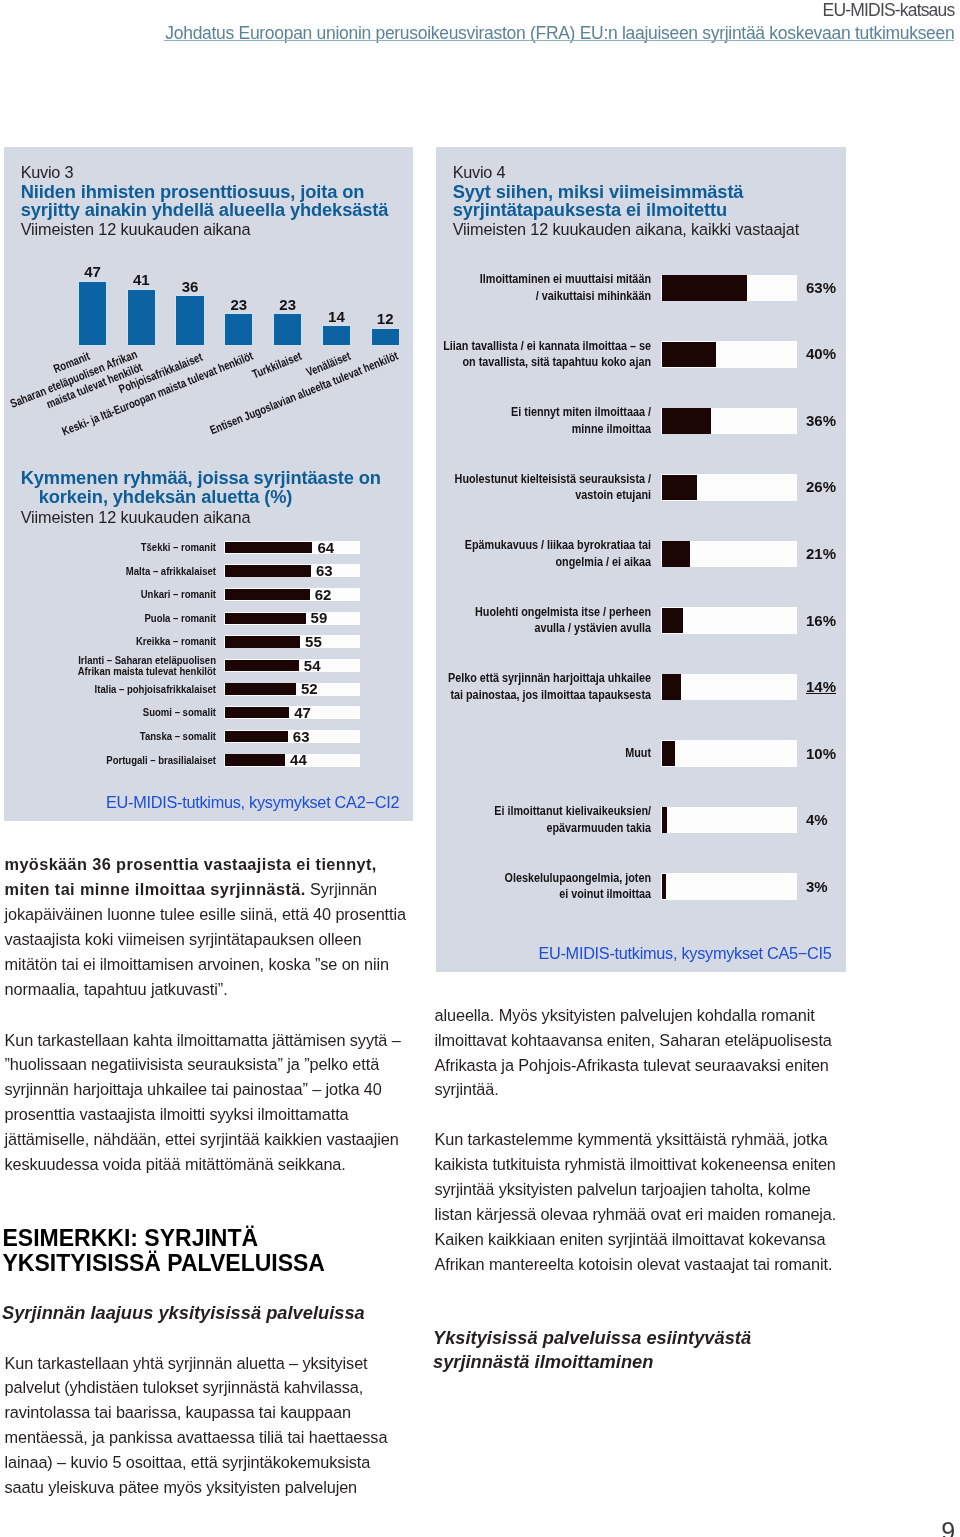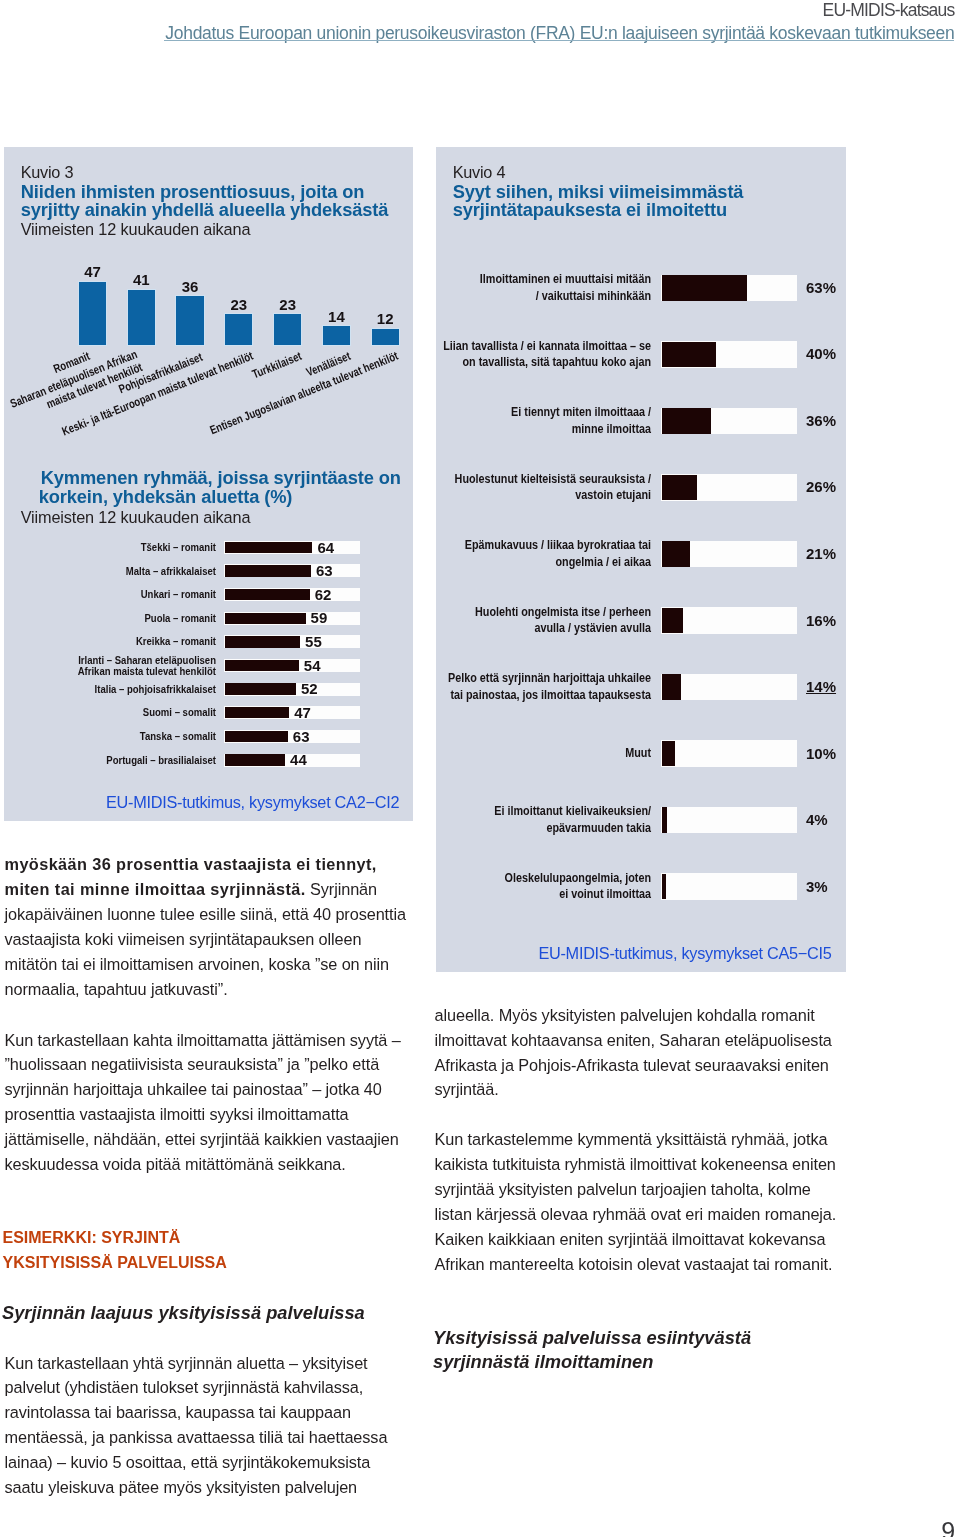--- a/index.html
+++ b/index.html
@@ -43,21 +43,21 @@
         line-height:10.9px;white-space:nowrap;transform:scaleX(0.867);transform-origin:100% 50%;}
   .hval{position:absolute;font-size:15px;font-weight:bold;color:#171214;line-height:15px;white-space:nowrap;}
 
   .hlab4{position:absolute;font-size:13.6px;font-weight:bold;color:#171214;text-align:right;
         line-height:16.7px;white-space:nowrap;transform:scaleX(0.795);transform-origin:100% 50%;}
   .hval4{position:absolute;font-size:15px;font-weight:bold;color:#171214;line-height:15px;white-space:nowrap;}
 
   
   .bodytext{font-size:16.3px;line-height:24.9px;color:#231f20;letter-spacing:-0.1px;text-align:left;}
   .bodytext b{font-weight:bold;letter-spacing:0.4px;}
-  .h1{font-size:16px;font-weight:bold;line-height:22.5px;letter-spacing:0px;color:#c2410c;white-space:nowrap;}
+  .h1{font-size:23px;font-weight:bold;line-height:22.5px;letter-spacing:0px;color:#000000;white-space:nowrap;}
   .h2{font-size:18.3px;font-weight:bold;font-style:italic;line-height:22.5px;letter-spacing:0px;color:#231f20;white-space:nowrap;}
   #pageno{left:898px;top:1518.3px;width:57.2px;text-align:right;font-size:25px;color:#37373a;line-height:26px;}
 </style>
 </head>
 <body>
 
 <div class="pg">
 
   <div class="abs" id="hdr2"><span class="u">Johdatus Euroopan unionin perusoikeusviraston (FRA)  EU:n laajuiseen syrjintää koskevaan tutkimukseen</span></div>
   <div class="abs" id="hdr1">EU-MIDIS-katsaus</div>
@@ -101,21 +101,21 @@
         <div class="vlab" style="right:0;bottom:-2.64px;">Turkkilaiset</div>
       </div>
     <div class="vlabwrap" style="left:352.20px;top:360.40px;">
         <div class="vlab" style="right:0;bottom:-2.64px;">Venäläiset</div>
       </div>
     <div class="vlabwrap" style="left:398.50px;top:360.20px;">
         <div class="vlab" style="right:0;bottom:-2.64px;">Entisen Jugoslavian alueelta tulevat henkilöt</div>
       </div>
   </div>
 
-  <div class="abs ftitle" style="left:20.7px;top:468.4px;margin-left:20px;">Kymmenen ryhmää, joissa syrjintäaste on</div>
+  <div class="abs ftitle" style="left:20.7px;top:468.4px;">Kymmenen ryhmää, joissa syrjintäaste on</div>
   <div class="abs ftitle" style="left:20.7px;top:487.2px;margin-left:18px;">korkein, yhdeksän aluetta (%)</div>
   <div class="abs fsub" style="left:20.7px;top:507.5px;">Viimeisten 12 kuukauden aikana</div>
 
   <div class="abs" style="left:0;top:0;width:960px;height:1537px;">
     <div class="htrack" style="left:224.1px;top:540.8px;width:136.3px;height:13.0px;"></div>
     <div class="hbar" style="left:225.0px;top:541.6px;width:87.3px;height:11.4px;"></div>
     <div class="hlab" style="left:-44.0px;top:541.8px;width:260.0px;">Tšekki – romanit</div>
     <div class="hval" style="left:317.4px;top:539.5px;">64</div>
     <div class="htrack" style="left:224.1px;top:564.4px;width:136.3px;height:13.0px;"></div>
     <div class="hbar" style="left:225.0px;top:565.2px;width:85.9px;height:11.4px;"></div>
@@ -155,20 +155,21 @@
     <div class="hval" style="left:290.1px;top:752.3px;">44</div>
   </div>
 
   <div class="abs fsrc" style="left:0px;top:792.8px;width:399.2px;text-align:right;">EU-MIDIS-tutkimus, kysymykset CA2−CI2</div>
 
   <div class="abs panel" id="panelR"></div>
 
   <div class="abs kicker" style="left:452.7px;top:162.7px;">Kuvio 4</div>
   <div class="abs ftitle" style="left:452.7px;top:181.5px;">Syyt siihen, miksi viimeisimmästä</div>
   <div class="abs ftitle" style="left:452.7px;top:200.0px;">syrjintätapauksesta ei ilmoitettu</div>
+  <div class="abs fsub" style="left:452.7px;top:219.8px;">Viimeisten 12 kuukauden aikana, kaikki vastaajat</div>
 
   <div class="abs" style="left:0;top:0;width:960px;height:1537px;">
     <div class="htrack" style="left:661.0px;top:274.5px;width:136.0px;height:26.5px;"></div>
     <div class="hbar" style="left:661.5px;top:275.0px;width:85.7px;height:25.5px;"></div>
     <div class="hlab4" style="left:350.5px;top:271.1px;width:300.0px;">Ilmoittaminen ei muuttaisi mitään<br>/ vaikuttaisi mihinkään</div>
     <div class="hval4" style="left:806.0px;top:279.9px;">63%</div>
     <div class="htrack" style="left:661.0px;top:341.0px;width:136.0px;height:26.5px;"></div>
     <div class="hbar" style="left:661.5px;top:341.5px;width:54.4px;height:25.5px;"></div>
     <div class="hlab4" style="left:350.5px;top:337.6px;width:300.0px;">Liian tavallista / ei kannata ilmoittaa – se<br>on tavallista, sitä tapahtuu koko ajan</div>
     <div class="hval4" style="left:806.0px;top:346.4px;">40%</div>

